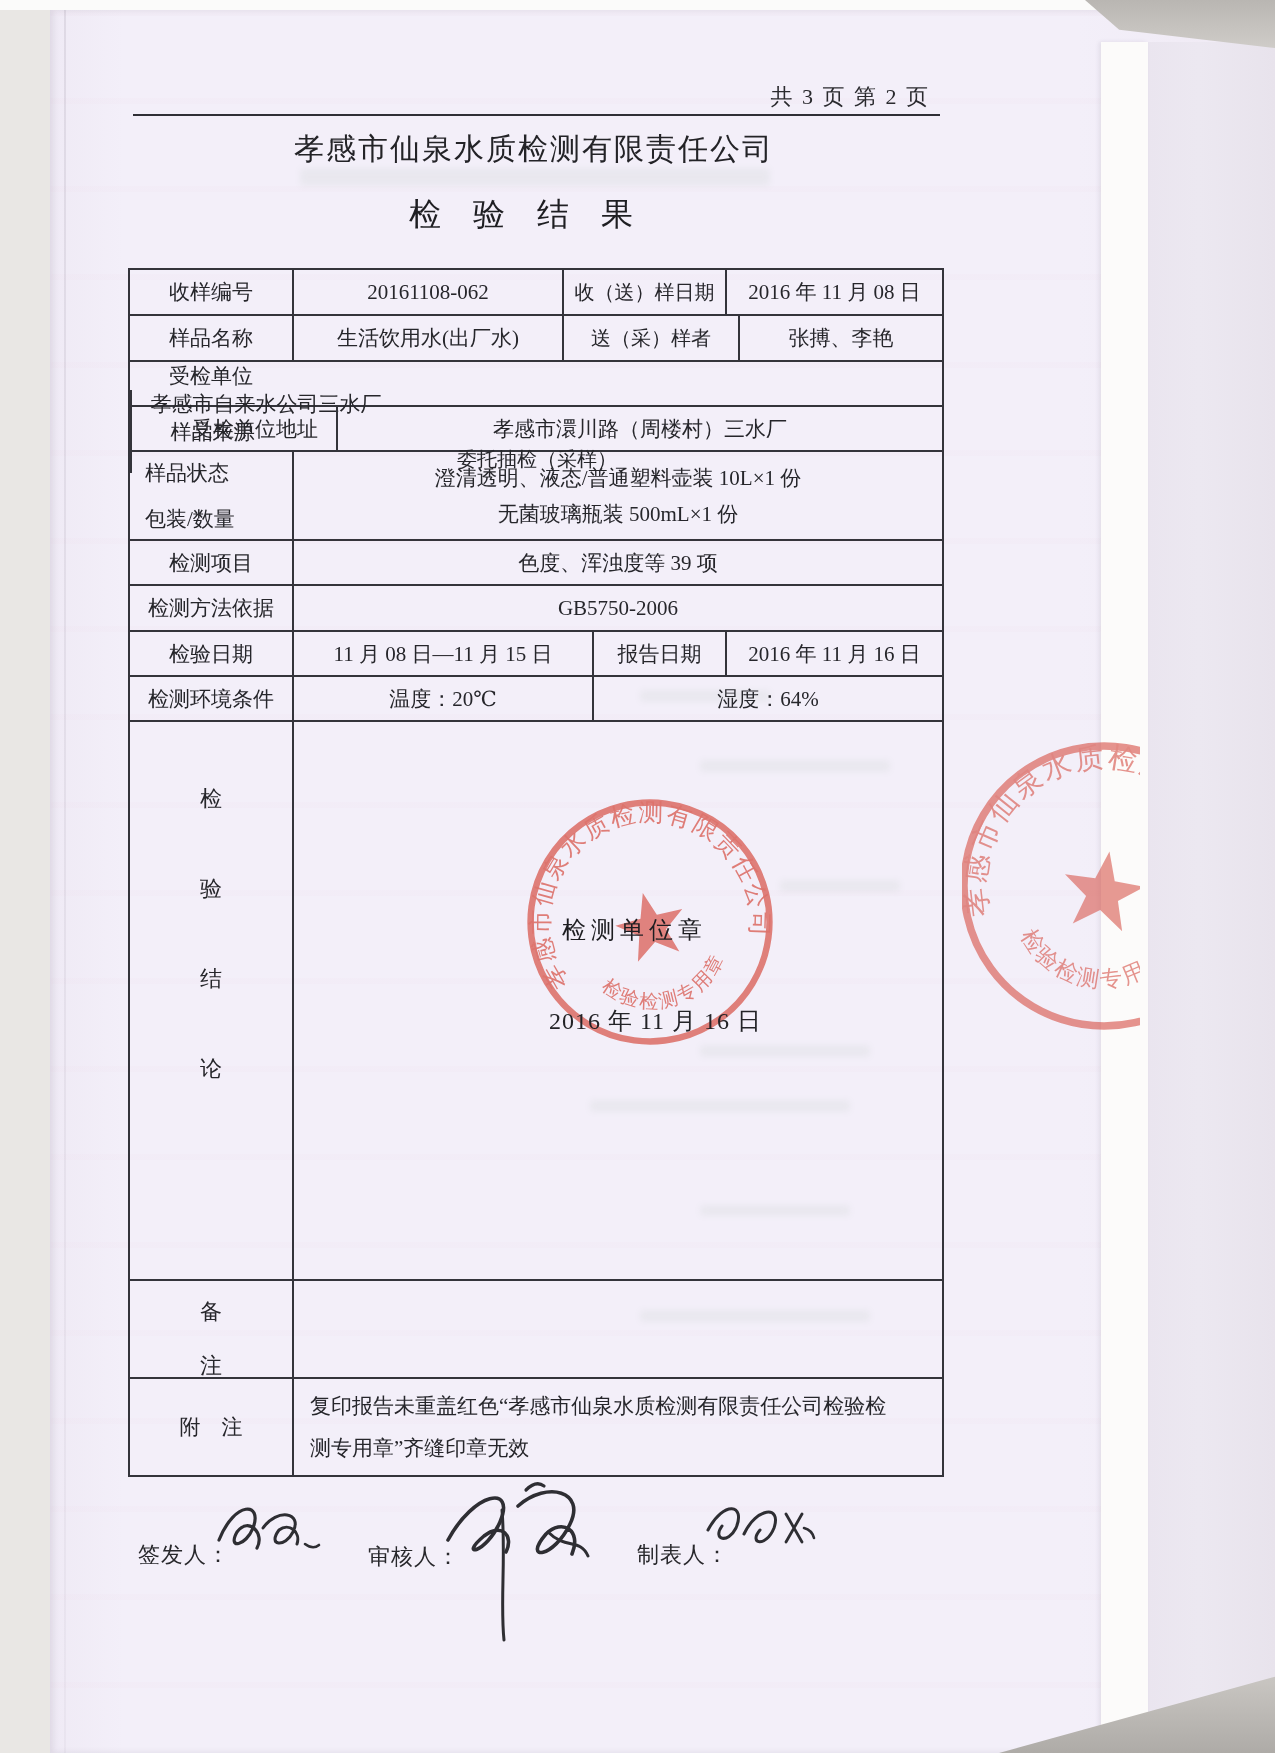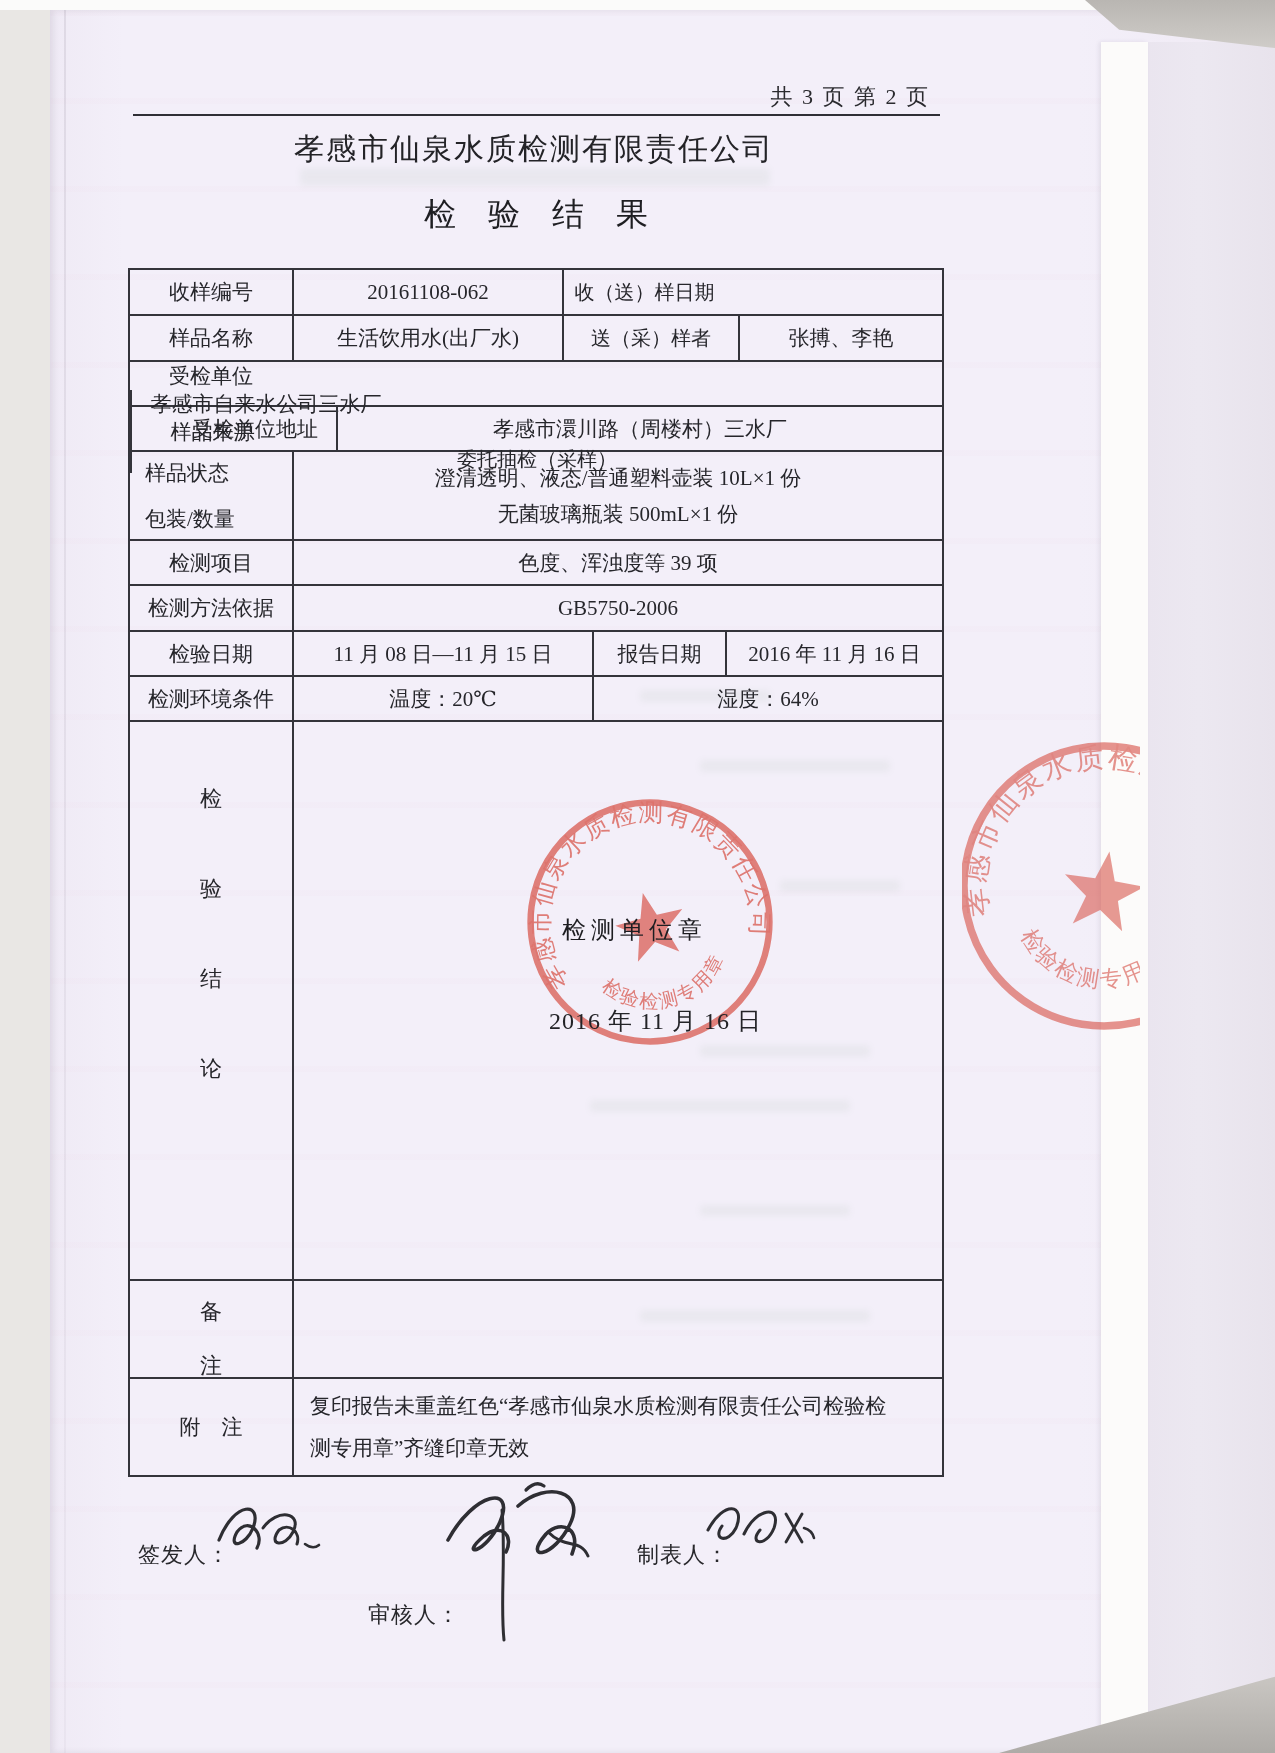--- a/index.html
+++ b/index.html
@@ -14,21 +14,21 @@
   .crease-v{position:absolute;left:64px;top:10px;width:2px;height:1743px;background:linear-gradient(180deg,rgba(70,60,80,0.10),rgba(70,60,80,0.04));}
   .edge-band{position:absolute;left:1101px;top:42px;width:47px;height:1711px;background:linear-gradient(90deg,#efece f0,#fdfdfc 30%,#fbfaf8 70%,#e7e3e0 100%);background-color:#fcfbfa;box-shadow:-2px 0 4px rgba(80,70,90,0.10);z-index:2;}
   .right-area{position:absolute;left:1148px;top:42px;width:127px;height:1711px;background:linear-gradient(90deg,#eae5ef,#ece8f1 40%,#e8e3ec);z-index:1;}
   .shadow-tr{position:absolute;left:1085px;top:0;width:190px;height:48px;background:linear-gradient(180deg,#b9b6b2,#cfccc8);clip-path:polygon(0 0,100% 0,100% 100%,18% 62%);z-index:3;}
   .shadow-br{position:absolute;left:975px;top:1660px;width:300px;height:93px;background:linear-gradient(180deg,#cfccc8,#aeaba7);clip-path:polygon(100% 18%,100% 100%,8% 100%);z-index:3;}
   .topstrip{position:absolute;left:0;top:0;width:1275px;height:10px;background:#fbfbfa;}
 
   .page-info{position:absolute;left:660px;top:82px;width:270px;text-align:right;font-size:22px;color:#2a2a2e;letter-spacing:2px;}
   .header-rule{position:absolute;left:133px;top:114px;width:807px;height:2px;background:#2f2f36;}
   .company-title{position:absolute;left:128px;top:129px;width:812px;text-align:center;font-size:30px;color:#232327;letter-spacing:2px;}
-  .report-title{position:absolute;left:131px;top:193px;width:812px;text-align:center;font-size:32px;color:#1e1e22;word-spacing:20px;letter-spacing:2px;}
+  .report-title{position:absolute;left:116px;top:193px;width:812px;text-align:center;font-size:32px;color:#1e1e22;word-spacing:20px;letter-spacing:2px;}
   .title-artifact{position:absolute;left:330px;top:140px;width:12px;height:3px;background:#6a6a70;opacity:.6;}
 
   .report-table{position:absolute;left:128px;top:268px;width:812px;border:2px solid #34343b;z-index:4;}
   .row{display:flex;border-top:2px solid #34343b;}
   .row:first-child{border-top:none;}
   .cell{box-sizing:border-box;border-left:2px solid #34343b;display:flex;align-items:center;justify-content:center;font-size:21px;color:#26262b;text-align:center;}
   .cell:first-child{border-left:none;}
   .cell.small{font-size:20px;}
   .cell.left{justify-content:flex-start;padding-left:15px;}
   .vstack{flex-direction:column;}
@@ -77,20 +77,21 @@
   <div class="title-artifact"></div>
   <div class="company-title">孝感市仙泉水质检测有限责任公司</div>
   <div class="report-title">检 验 结 果</div>
 
   <div class="report-table">
 
     <div class="row" style="height:44px;">
       <div class="cell" style="width:162px;">收样编号</div>
       <div class="cell" style="width:270px;">20161108-062</div>
       <div class="cell small" style="width:163px;">收（送）样日期</div>
+      <div class="cell" style="flex:1;">2016 年 11 月 08 日</div>
     </div>
 
     <div class="row" style="height:44px;">
       <div class="cell" style="width:162px;">样品名称</div>
       <div class="cell" style="width:270px;">生活饮用水(出厂水)</div>
       <div class="cell small" style="width:176px;">送（采）样者</div>
       <div class="cell" style="flex:1;">张搏、李艳</div>
     </div>
 
     <div class="row" style="height:43px;flex-direction:column;">
@@ -202,21 +203,21 @@
     </svg>
   </div>
 
   <div class="footer-label" style="left:138px;top:1540px;">签发人：</div>
   <svg class="sig" style="left:205px;top:1488px;" width="125" height="85" viewBox="0 0 125 85">
     <path stroke-width="3.2" d="M14,52 C30,12 58,14 48,40 C41,58 22,62 32,44 C44,28 60,46 52,60"></path>
     <path stroke-width="3.0" d="M58,40 C72,20 98,24 88,44 C80,60 62,58 74,42 C84,34 96,44 92,56"></path>
     <path stroke-width="2.6" d="M100,56 q8,6 14,1"></path>
   </svg>
 
-  <div class="footer-label" style="left:368px;top:1600px;">审核人：</div>
+  <div class="footer-label" style="left:368px;top:1542px;">审核人：</div>
   <svg class="sig" style="left:430px;top:1462px;" width="180" height="190" viewBox="0 0 180 190">
     <path stroke-width="3.6" d="M18,78 C44,30 86,22 70,60 C56,92 28,96 54,74 C72,60 84,74 76,90"></path>
     <path stroke-width="3.6" d="M88,44 C118,18 156,30 140,62 C124,96 92,100 116,72 C132,56 152,68 142,92"></path>
     <path stroke-width="3.2" d="M96,28 q10,-10 18,-4"></path>
     <path stroke-width="3.0" d="M72,48 C76,96 70,140 74,178"></path>
     <path stroke-width="3.0" d="M118,70 C136,88 150,76 158,94"></path>
   </svg>
 
   <div class="footer-label" style="left:637px;top:1540px;">制表人：</div>
   <svg class="sig" style="left:698px;top:1486px;" width="120" height="75" viewBox="0 0 120 75">

